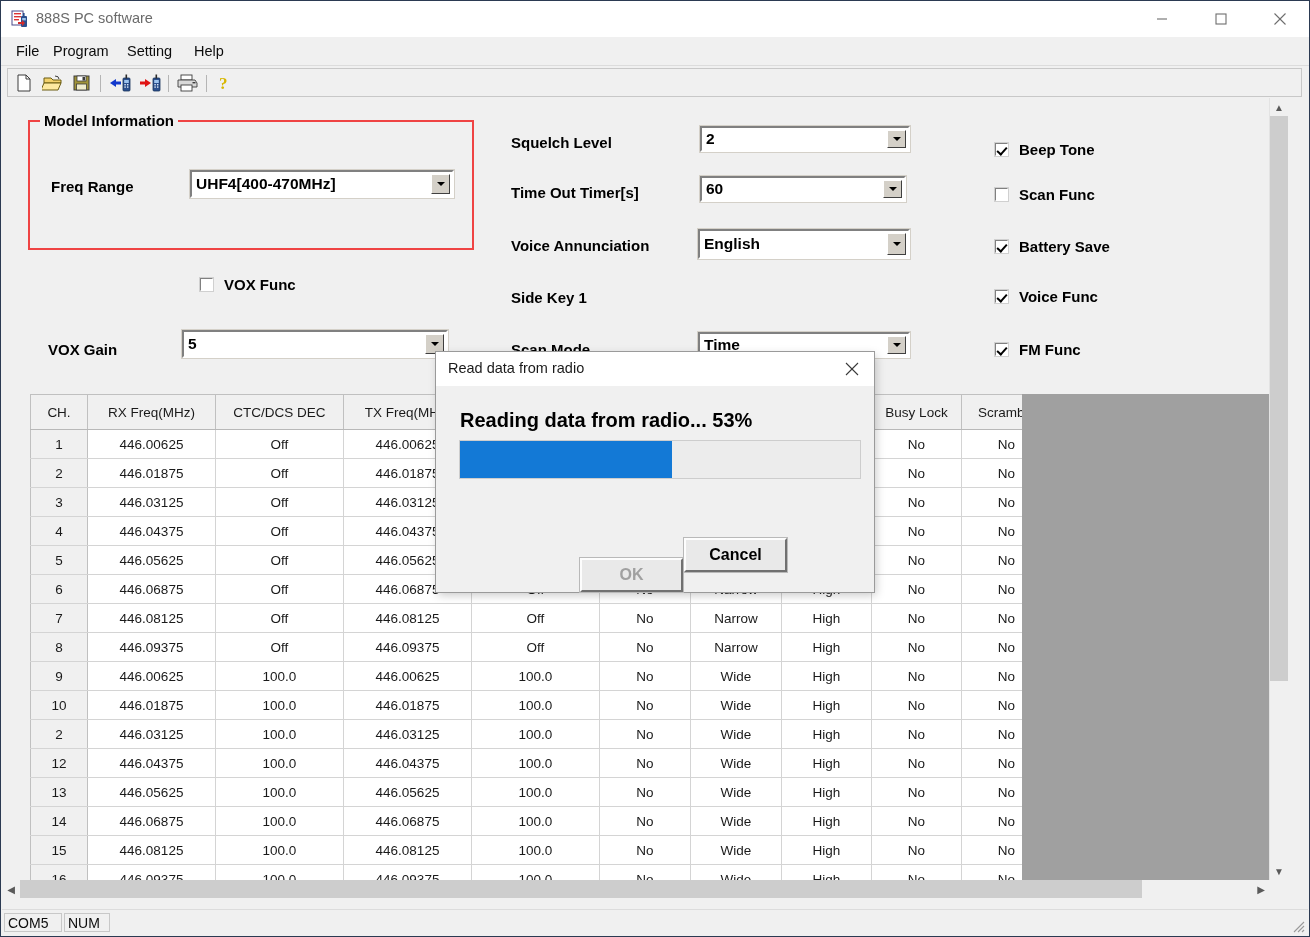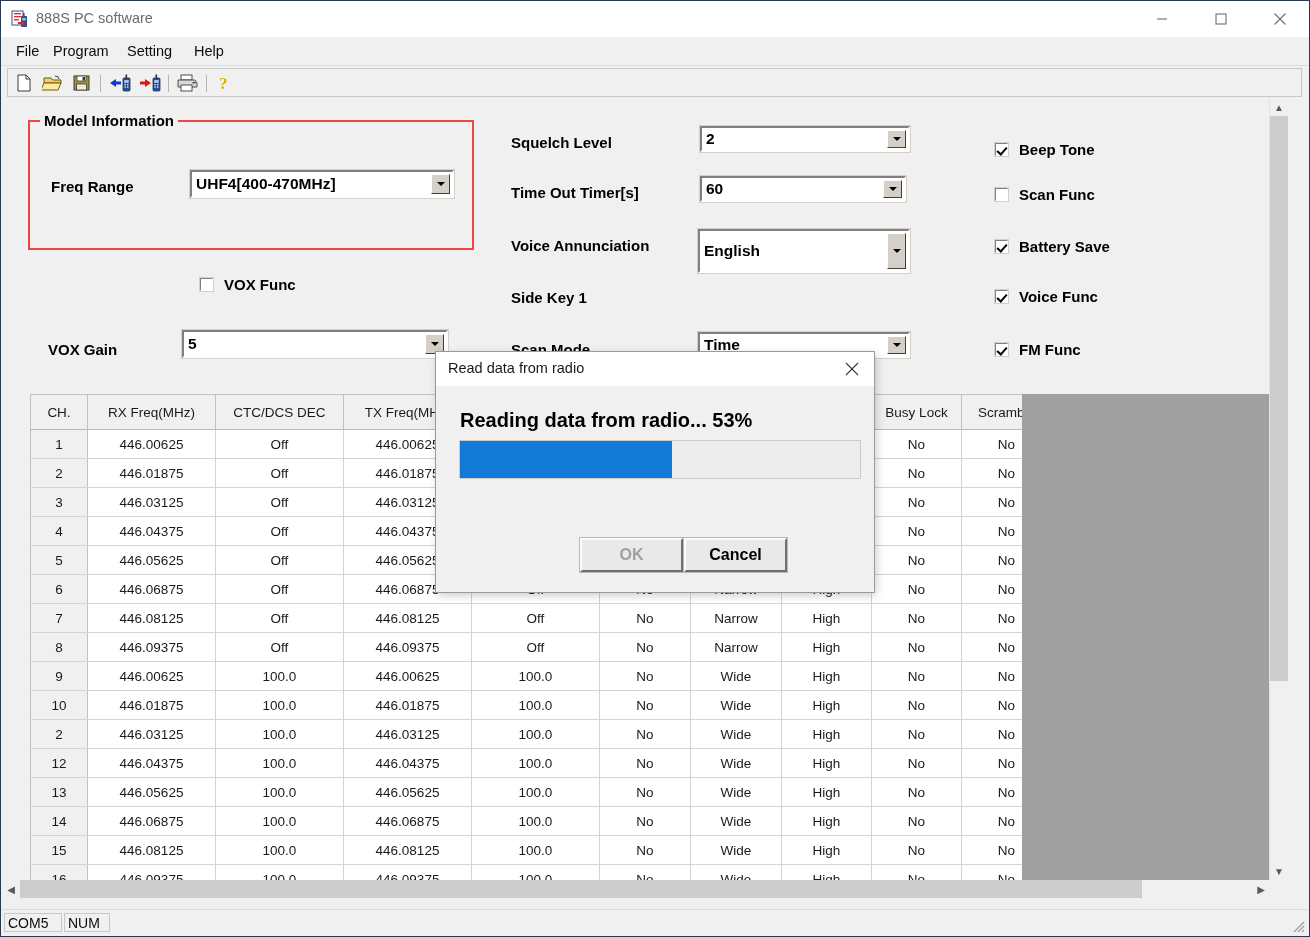--- a/index.html
+++ b/index.html
@@ -270,21 +270,21 @@
       <span class="carrow"></span>
     </div>
 
     <span class="label" style="left:509px;top:86px;">Time Out Timer[s]</span>
     <div class="combo" style="left:698px;top:78px;width:206px;height:26px;">
       <span class="ctext">60</span>
       <span class="carrow"></span>
     </div>
 
     <span class="label" style="left:509px;top:139px;">Voice Annunciation</span>
-    <div class="combo" style="left:696px;top:131px;width:212px;height:44px;">
+    <div class="combo" style="left:696px;top:131px;width:212px;height:30px;">
       <span class="ctext">English</span>
       <span class="carrow"></span>
     </div>
 
     <span class="label" style="left:509px;top:191px;">Side Key 1</span>
 
     <span class="label" style="left:509px;top:243px;">Scan Mode</span>
     <div class="combo" style="left:696px;top:234px;width:212px;height:26px;">
       <span class="ctext">Time</span>
       <span class="carrow"></span>
@@ -555,21 +555,21 @@
         <svg width="14" height="14" viewBox="0 0 14 14" style="position:absolute;left:15px;top:10px;">
           <line x1="1" y1="1" x2="13" y2="13" stroke="#3a3a3a" stroke-width="1.1"></line>
           <line x1="13" y1="1" x2="1" y2="13" stroke="#3a3a3a" stroke-width="1.1"></line>
         </svg>
       </div>
     </div>
     <div class="dlg-msg">Reading data from radio... 53%</div>
     <div class="pbar">
       <div class="pfill" id="pfill" style="width: 53%; background: rgb(19, 121, 214);"></div>
     </div>
-    <div class="dbtn disabled" style="left:144px;">OK</div>
+    <div class="dbtn disabled" style="left:144px;margin-top:20px;">OK</div>
     <div class="dbtn" style="left:248px;">Cancel</div>
   </div>
 
   <div class="statusbar">
     <div class="spane" style="left:2px;width:58px;">COM5</div>
     <div class="spane" style="left:62px;width:46px;">NUM</div>
     <span class="grip">
       <svg width="14" height="14" viewBox="0 0 14 14">
         <line x1="13" y1="3" x2="3" y2="13" stroke="#9a9a9a" stroke-width="1.1"></line>
         <line x1="13" y1="7" x2="7" y2="13" stroke="#9a9a9a" stroke-width="1.1"></line>

